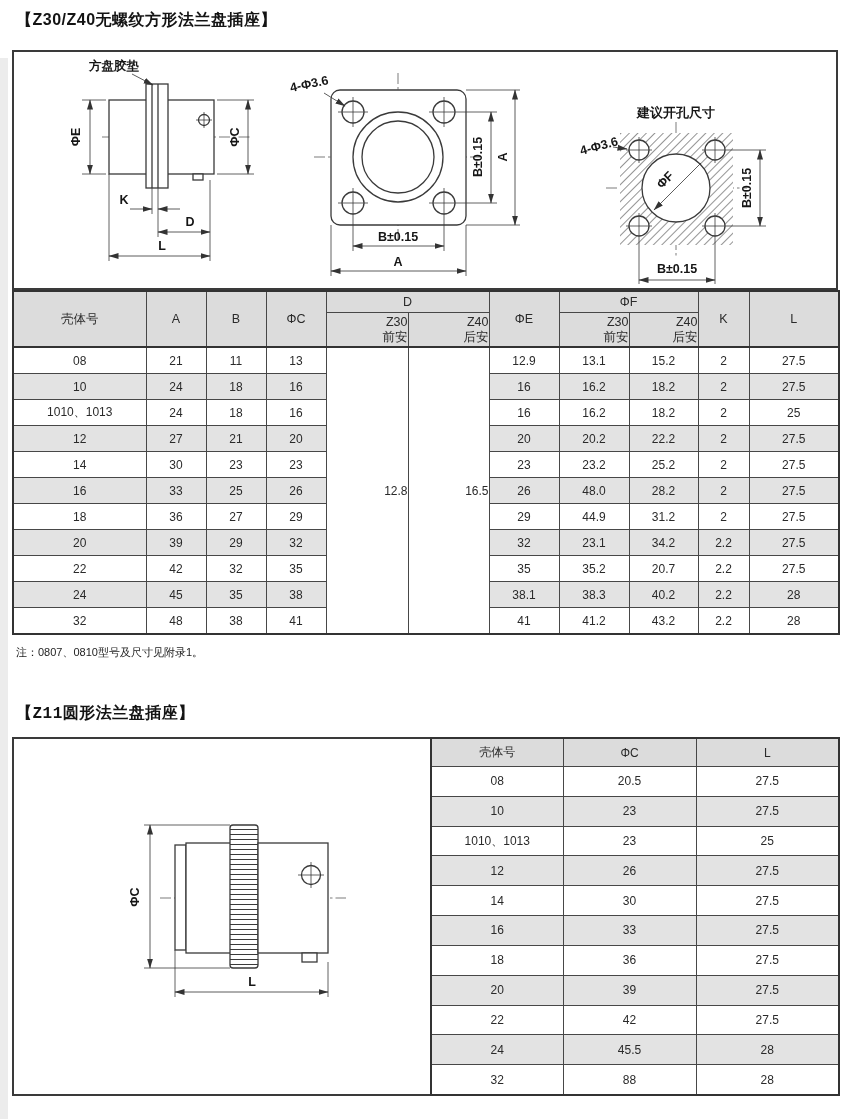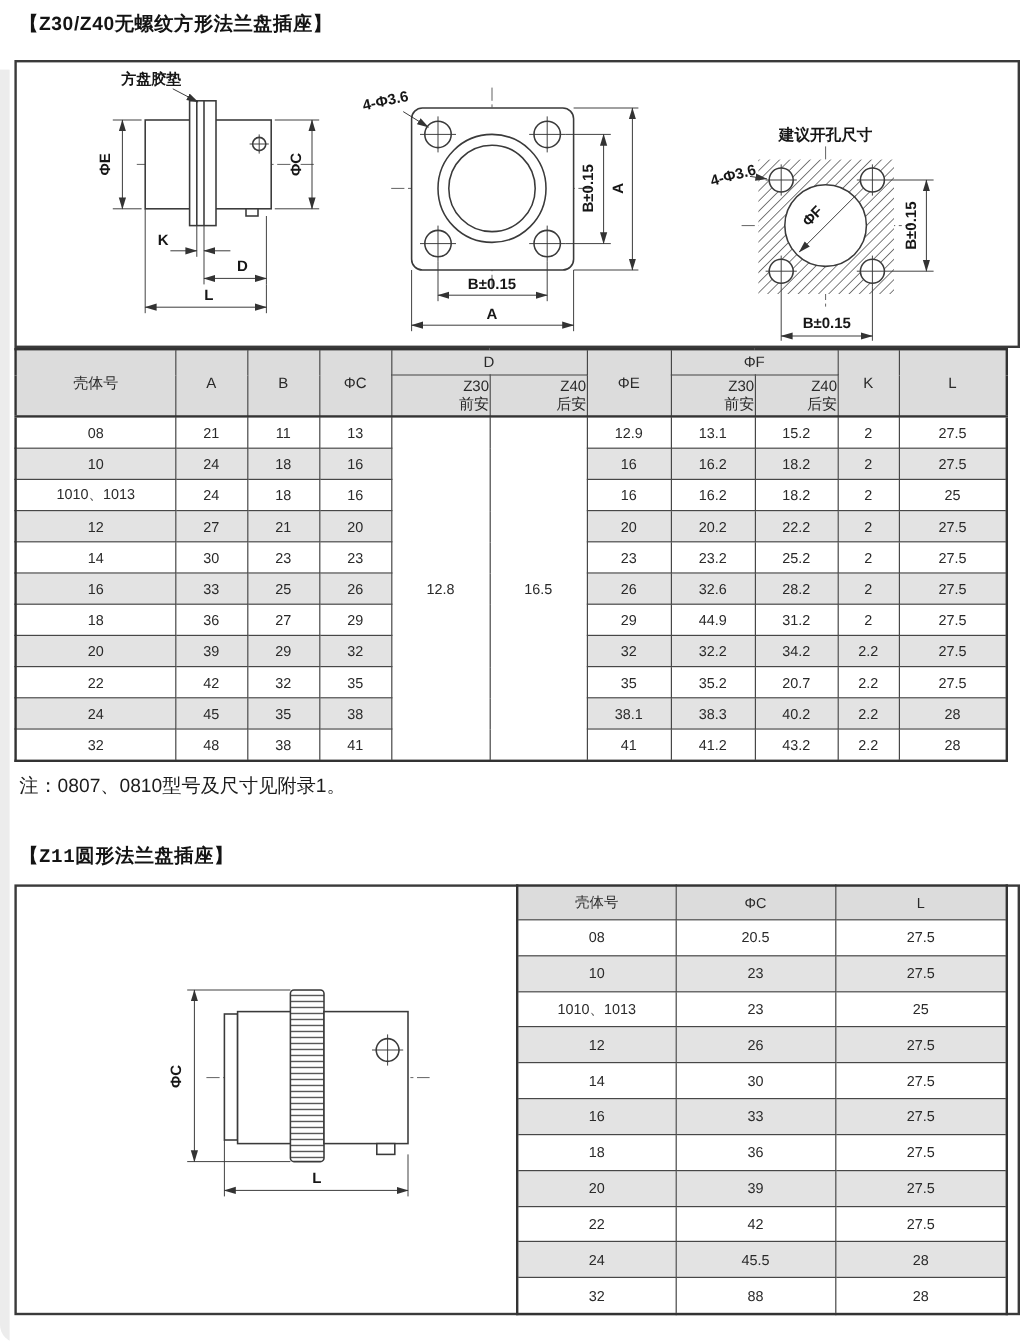--- a/index.html
+++ b/index.html
@@ -1,37 +1,37 @@
 <!DOCTYPE html>
 <html><head>
 <meta charset="utf-8">
 <style>
   html,body{margin:0;padding:0;background:#fff;}
   .page{position:relative;width:850px;height:1119px;background:#fff;overflow:hidden;
-        font-family:"Liberation Sans","DejaVu Sans",sans-serif;color:#222;border-radius:15px;}
+        font-family:"Liberation Sans","DejaVu Sans",sans-serif;color:#222;}
   .edge-strip{position:absolute;left:0;top:58px;bottom:0;width:8px;background:#ececec;}
   .sec-title{position:absolute;font-size:16px;font-weight:bold;color:#141414;letter-spacing:.5px;white-space:nowrap;}
   #title1{left:16px;top:10px;}
   #title2{left:16px;top:703px;font-family:Liberation Mono, monospace;}
-  .frame{position:absolute;border:2px solid #3a3a3a;background:#fff;padding-left:12px;}
+  .frame{position:absolute;border:2px solid #3a3a3a;background:#fff;}
   #frame1{left:12px;top:50px;width:822px;height:236px;}
   #frame2{left:12px;top:737px;width:822px;height:355px;}
-  .note{position:absolute;left:16px;top:645px;font-size:16px;color:#1c1c1c;text-align:center;}
+  .note{position:absolute;left:16px;top:645px;font-size:11px;color:#1c1c1c;text-align:center;}
 
   table{border-collapse:collapse;table-layout:fixed;position:absolute;background:#fff;}
   th,td{border:1px solid #474747;text-align:center;vertical-align:middle;padding:0;
         font-weight:normal;white-space:nowrap;overflow:hidden;font-size:12px;color:#2a2a2a;}
   #t1{left:12px;top:290px;width:826px;border:2px solid #333;}
   #t1 thead th{background:#dcdcdc;font-size:12.5px;}
   #t1 thead tr:first-child th{height:20px;}
   #t1 thead tr:last-child th{height:33px;line-height:15px;text-align:right;}
   #t1 thead{border-bottom:2px solid #333;}
   #t1 tbody td{height:25px;}
   #t1 tbody tr:nth-child(even) td{background:#e3e3e3;}
-  #t1 tbody td.dcell{background:#fff;}
+  #t1 tbody td.dcell{background:#fff;text-align:right;}
 
   #t2{left:430px;top:737px;width:408px;height:359px;border:2px solid #333;}
   #t2 thead th{background:#dcdcdc;height:27px;}
   #t2 tbody td{height:26px;}
   #t2 tbody tr:nth-child(even) td{background:#e3e3e3;}
 
   svg{display:block;}
   .s{stroke:#3a3a3a;stroke-width:1.3;fill:none;}
   .sf{stroke:#3a3a3a;stroke-width:1.3;fill:#fff;}
   .thin{stroke:#3a3a3a;stroke-width:.8;fill:none;}
@@ -286,21 +286,21 @@
           <td>25.2</td>
           <td>2</td>
           <td>27.5</td>
       </tr>
       <tr>
         <td>16</td>
           <td>33</td>
           <td>25</td>
           <td>26</td>
           <td>26</td>
-          <td>32.6</td>
+          <td>48.0</td>
           <td>28.2</td>
           <td>2</td>
           <td>27.5</td>
       </tr>
       <tr>
         <td>18</td>
           <td>36</td>
           <td>27</td>
           <td>29</td>
           <td>29</td>
@@ -308,21 +308,21 @@
           <td>31.2</td>
           <td>2</td>
           <td>27.5</td>
       </tr>
       <tr>
         <td>20</td>
           <td>39</td>
           <td>29</td>
           <td>32</td>
           <td>32</td>
-          <td>32.2</td>
+          <td>23.1</td>
           <td>34.2</td>
           <td>2.2</td>
           <td>27.5</td>
       </tr>
       <tr>
         <td>22</td>
           <td>42</td>
           <td>32</td>
           <td>35</td>
           <td>35</td>

